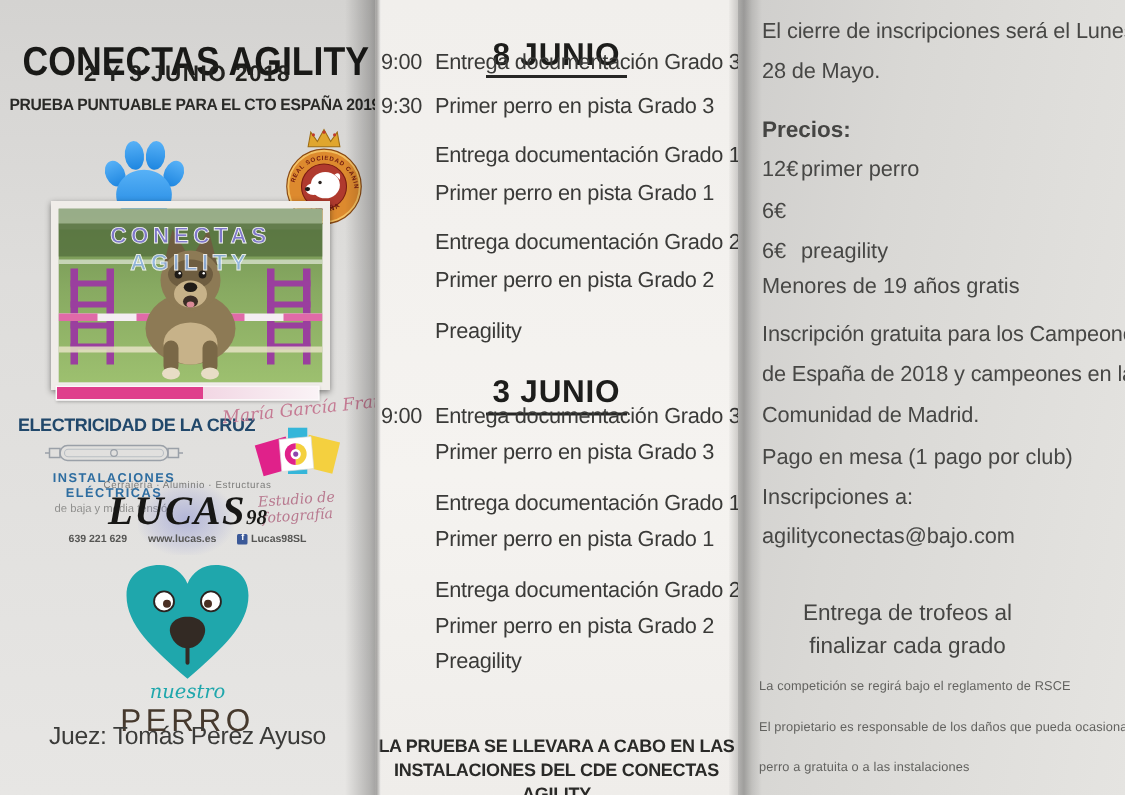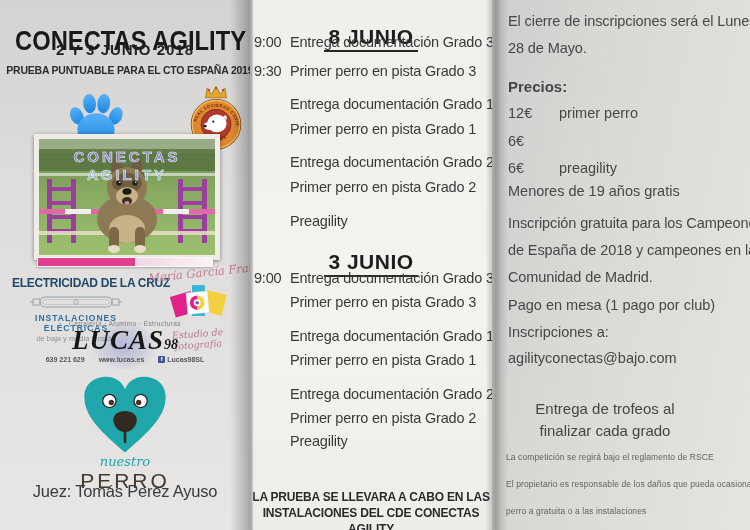--- a/index.html
+++ b/index.html
@@ -80,21 +80,21 @@
   .gap8{margin-top:8px;}
   .gap9{margin-top:9px;}
   .gap11{margin-top:11px;}
   .gap4{margin-top:4px;}
   .mid-footer{position:absolute;top:489px;left:0;width:242px;text-align:center;
     font-size:12px;font-weight:bold;color:#2a2a28;letter-spacing:-0.2px;line-height:16px;}
   .r-line{font-size:14.5px;color:#474745;letter-spacing:-0.1px;line-height:27px;white-space:nowrap;}
   .r-closing{position:absolute;top:8px;left:16px;}
   .r-precios{position:absolute;top:78px;left:16px;font-size:15px;font-weight:bold;color:#454543;}
   .r-prices{position:absolute;top:100px;left:16px;}
-  .prow{display:flex;line-height:27.5px;font-size:14.5px;color:#474745;white-space:nowrap;gap:25px;}
+  .prow{display:flex;line-height:27.5px;font-size:14.5px;color:#474745;white-space:nowrap;}
   .prow .amt{min-width:26px;}
   .r-minors{position:absolute;top:183px;left:16px;font-size:14.5px;color:#474745;}
   .r-free{position:absolute;top:210px;left:16px;}
   .r-free .r-line{line-height:27px;}
   .r-payment{position:absolute;top:297px;left:16px;font-size:14.5px;color:#474745;}
   .r-inscrip{position:absolute;top:324px;left:16px;font-size:14.5px;color:#474745;}
   .r-email{position:absolute;top:350px;left:16px;font-size:14.5px;color:#474745;}
   .r-trophies{position:absolute;top:398px;left:0;width:226px;text-align:center;
     font-size:15px;color:#454543;line-height:22px;}
   .r-fine{position:absolute;top:452px;left:14px;width:238px;}

